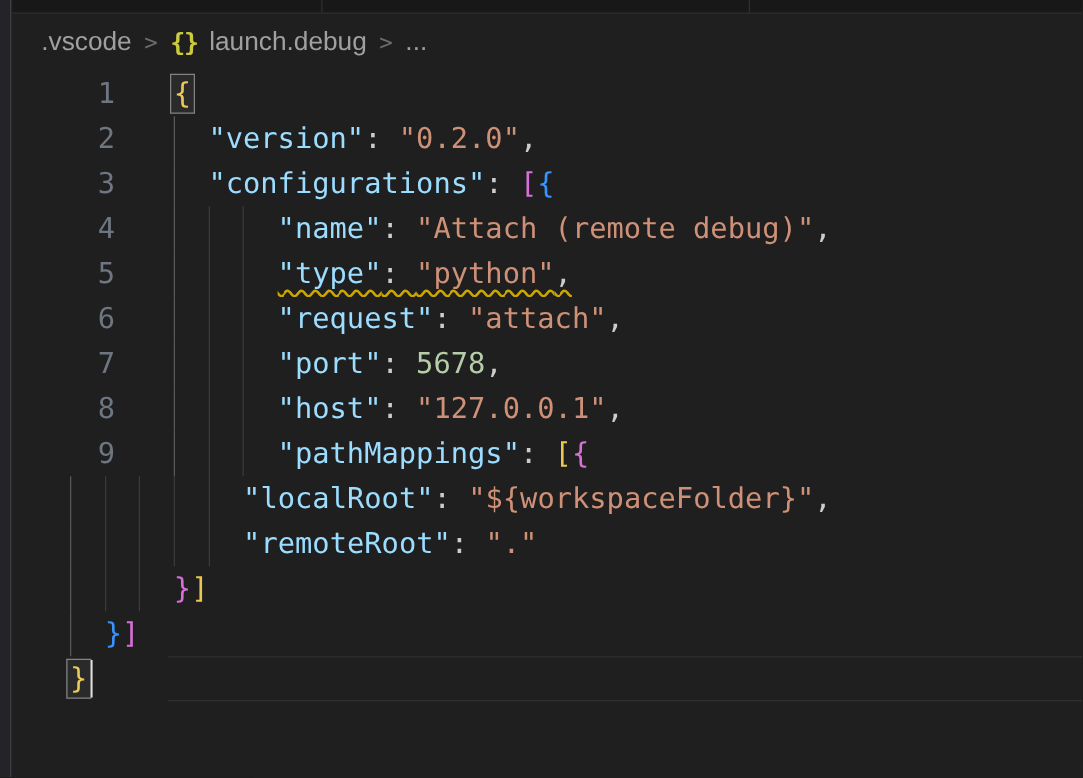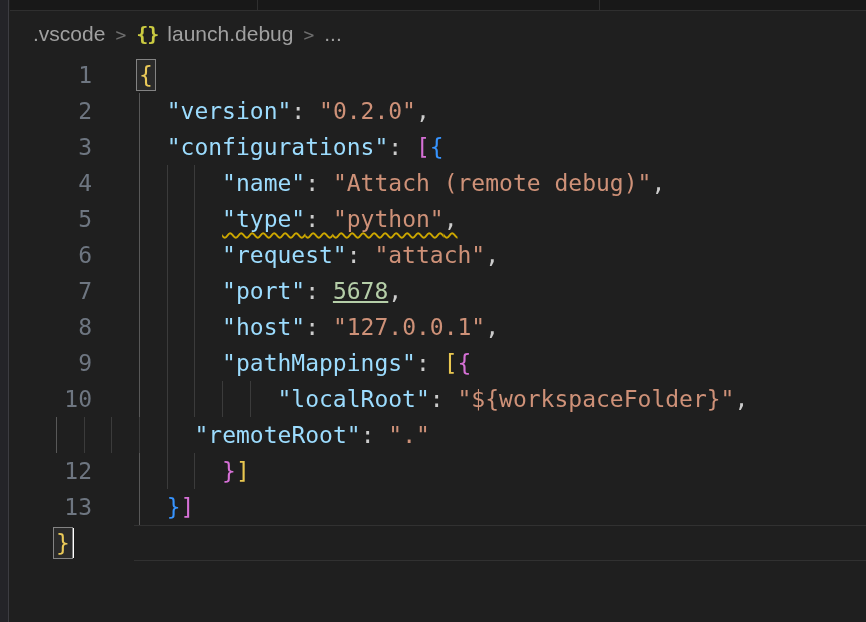--- a/index.html
+++ b/index.html
@@ -31,21 +31,21 @@
   .gutter{width:83px;flex:0 0 83px;text-align:right;color:var(--linenum-fg,#6e7681);user-select:none;}
   .code-line.active .gutter{color:var(--linenum-active-fg,#cccccc);}
   .line-body{position:relative;margin-left:47px;white-space:pre;color:#d4d4d4;flex:1 1 auto;}
   .code-line.active::after{content:"";position:absolute;left:125px;right:0;top:0;bottom:0;
        border-top:1.5px solid var(--curline-border,#313131);
        border-bottom:1.5px solid var(--curline-border,#313131);pointer-events:none;}
 
   .tok{display:inline-block;height:36px;vertical-align:top;}
   .tok.c-key{color:var(--c-key,#9cdcfe);}
   .tok.c-str{color:var(--c-str,#ce9178);}
-  .tok.c-num{color:var(--c-num,#b5cea8);text-decoration:underline;}
+  .tok.c-num{color:var(--c-num,#b5cea8);}
   .tok.c-punct{color:var(--c-punct,#cccccc);}
   .tok.c-bracket1{color:var(--c-bracket1,#e9c750);}
   .tok.c-bracket2{color:var(--c-bracket2,#d670d6);}
   .tok.c-bracket3{color:var(--c-bracket3,#3794ff);}
 
   .tok.squiggle{text-decoration:underline;text-decoration-style:wavy;
        text-decoration-color:var(--squiggle,#cca700);text-decoration-thickness:1.5px;
        text-underline-offset:5px;text-decoration-skip-ink:none;}
 
   .tok.boxed{position:relative;}
@@ -110,32 +110,29 @@
       </div>
       <div class="code-line">
         <div class="gutter">8</div>
         <div class="line-body"><span class="guide lvl0" style="left: 0px;"></span><span class="guide" style="left: 27.7px;"></span><span class="guide" style="left: 55.4px;"></span><span class="tok c-punct">      </span><span class="tok c-key">"host"</span><span class="tok c-punct">: </span><span class="tok c-str">"127.0.0.1"</span><span class="tok c-punct">,</span></div>
       </div>
       <div class="code-line">
         <div class="gutter">9</div>
         <div class="line-body"><span class="guide lvl0" style="left: 0px;"></span><span class="guide" style="left: 27.7px;"></span><span class="guide" style="left: 55.4px;"></span><span class="tok c-punct">      </span><span class="tok c-key">"pathMappings"</span><span class="tok c-punct">: </span><span class="tok c-bracket1">[</span><span class="tok c-bracket2">{</span></div>
       </div>
       <div class="code-line">
-        <div class="gutter">10</div>
         <div class="line-body"><span class="guide lvl0" style="left: 0px;"></span><span class="guide" style="left: 27.7px;"></span><span class="guide" style="left: 55.4px;"></span><span class="guide" style="left: 83.1px;"></span><span class="guide" style="left: 110.8px;"></span><span class="tok c-punct">          </span><span class="tok c-key">"localRoot"</span><span class="tok c-punct">: </span><span class="tok c-str">"${workspaceFolder}"</span><span class="tok c-punct">,</span></div>
       </div>
       <div class="code-line">
         <div class="line-body"><span class="guide lvl0" style="left: 0px;"></span><span class="guide" style="left: 27.7px;"></span><span class="guide" style="left: 55.4px;"></span><span class="guide" style="left: 83.1px;"></span><span class="guide" style="left: 110.8px;"></span><span class="tok c-punct">          </span><span class="tok c-key">"remoteRoot"</span><span class="tok c-punct">: </span><span class="tok c-str">"."</span></div>
       </div>
       <div class="code-line">
-        <div class="gutter">12</div>
         <div class="line-body"><span class="guide lvl0" style="left: 0px;"></span><span class="guide" style="left: 27.7px;"></span><span class="guide" style="left: 55.4px;"></span><span class="tok c-punct">      </span><span class="tok c-bracket2">}</span><span class="tok c-bracket1">]</span></div>
       </div>
       <div class="code-line">
-        <div class="gutter">13</div>
         <div class="line-body"><span class="guide lvl0" style="left: 0px;"></span><span class="tok c-punct">  </span><span class="tok c-bracket3">}</span><span class="tok c-bracket2">]</span></div>
       </div>
       <div class="code-line active">
         <div class="line-body"><span class="tok c-bracket1 boxed">}</span><span class="cursor"></span></div>
       </div>
     </div>
 
 </div>
 
 </body></html>

